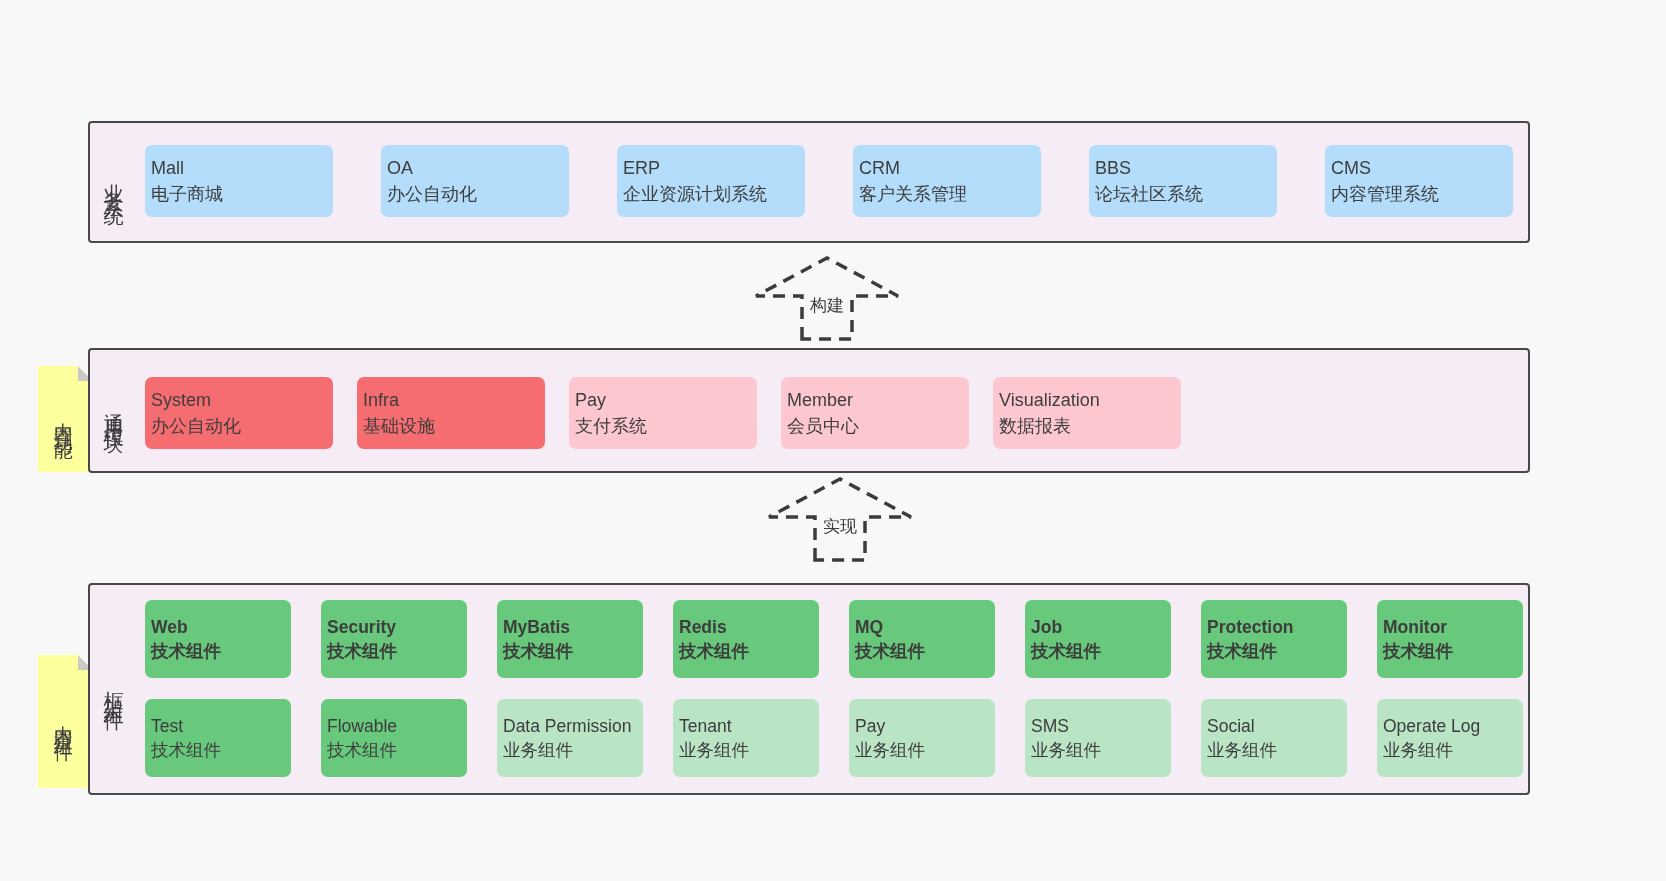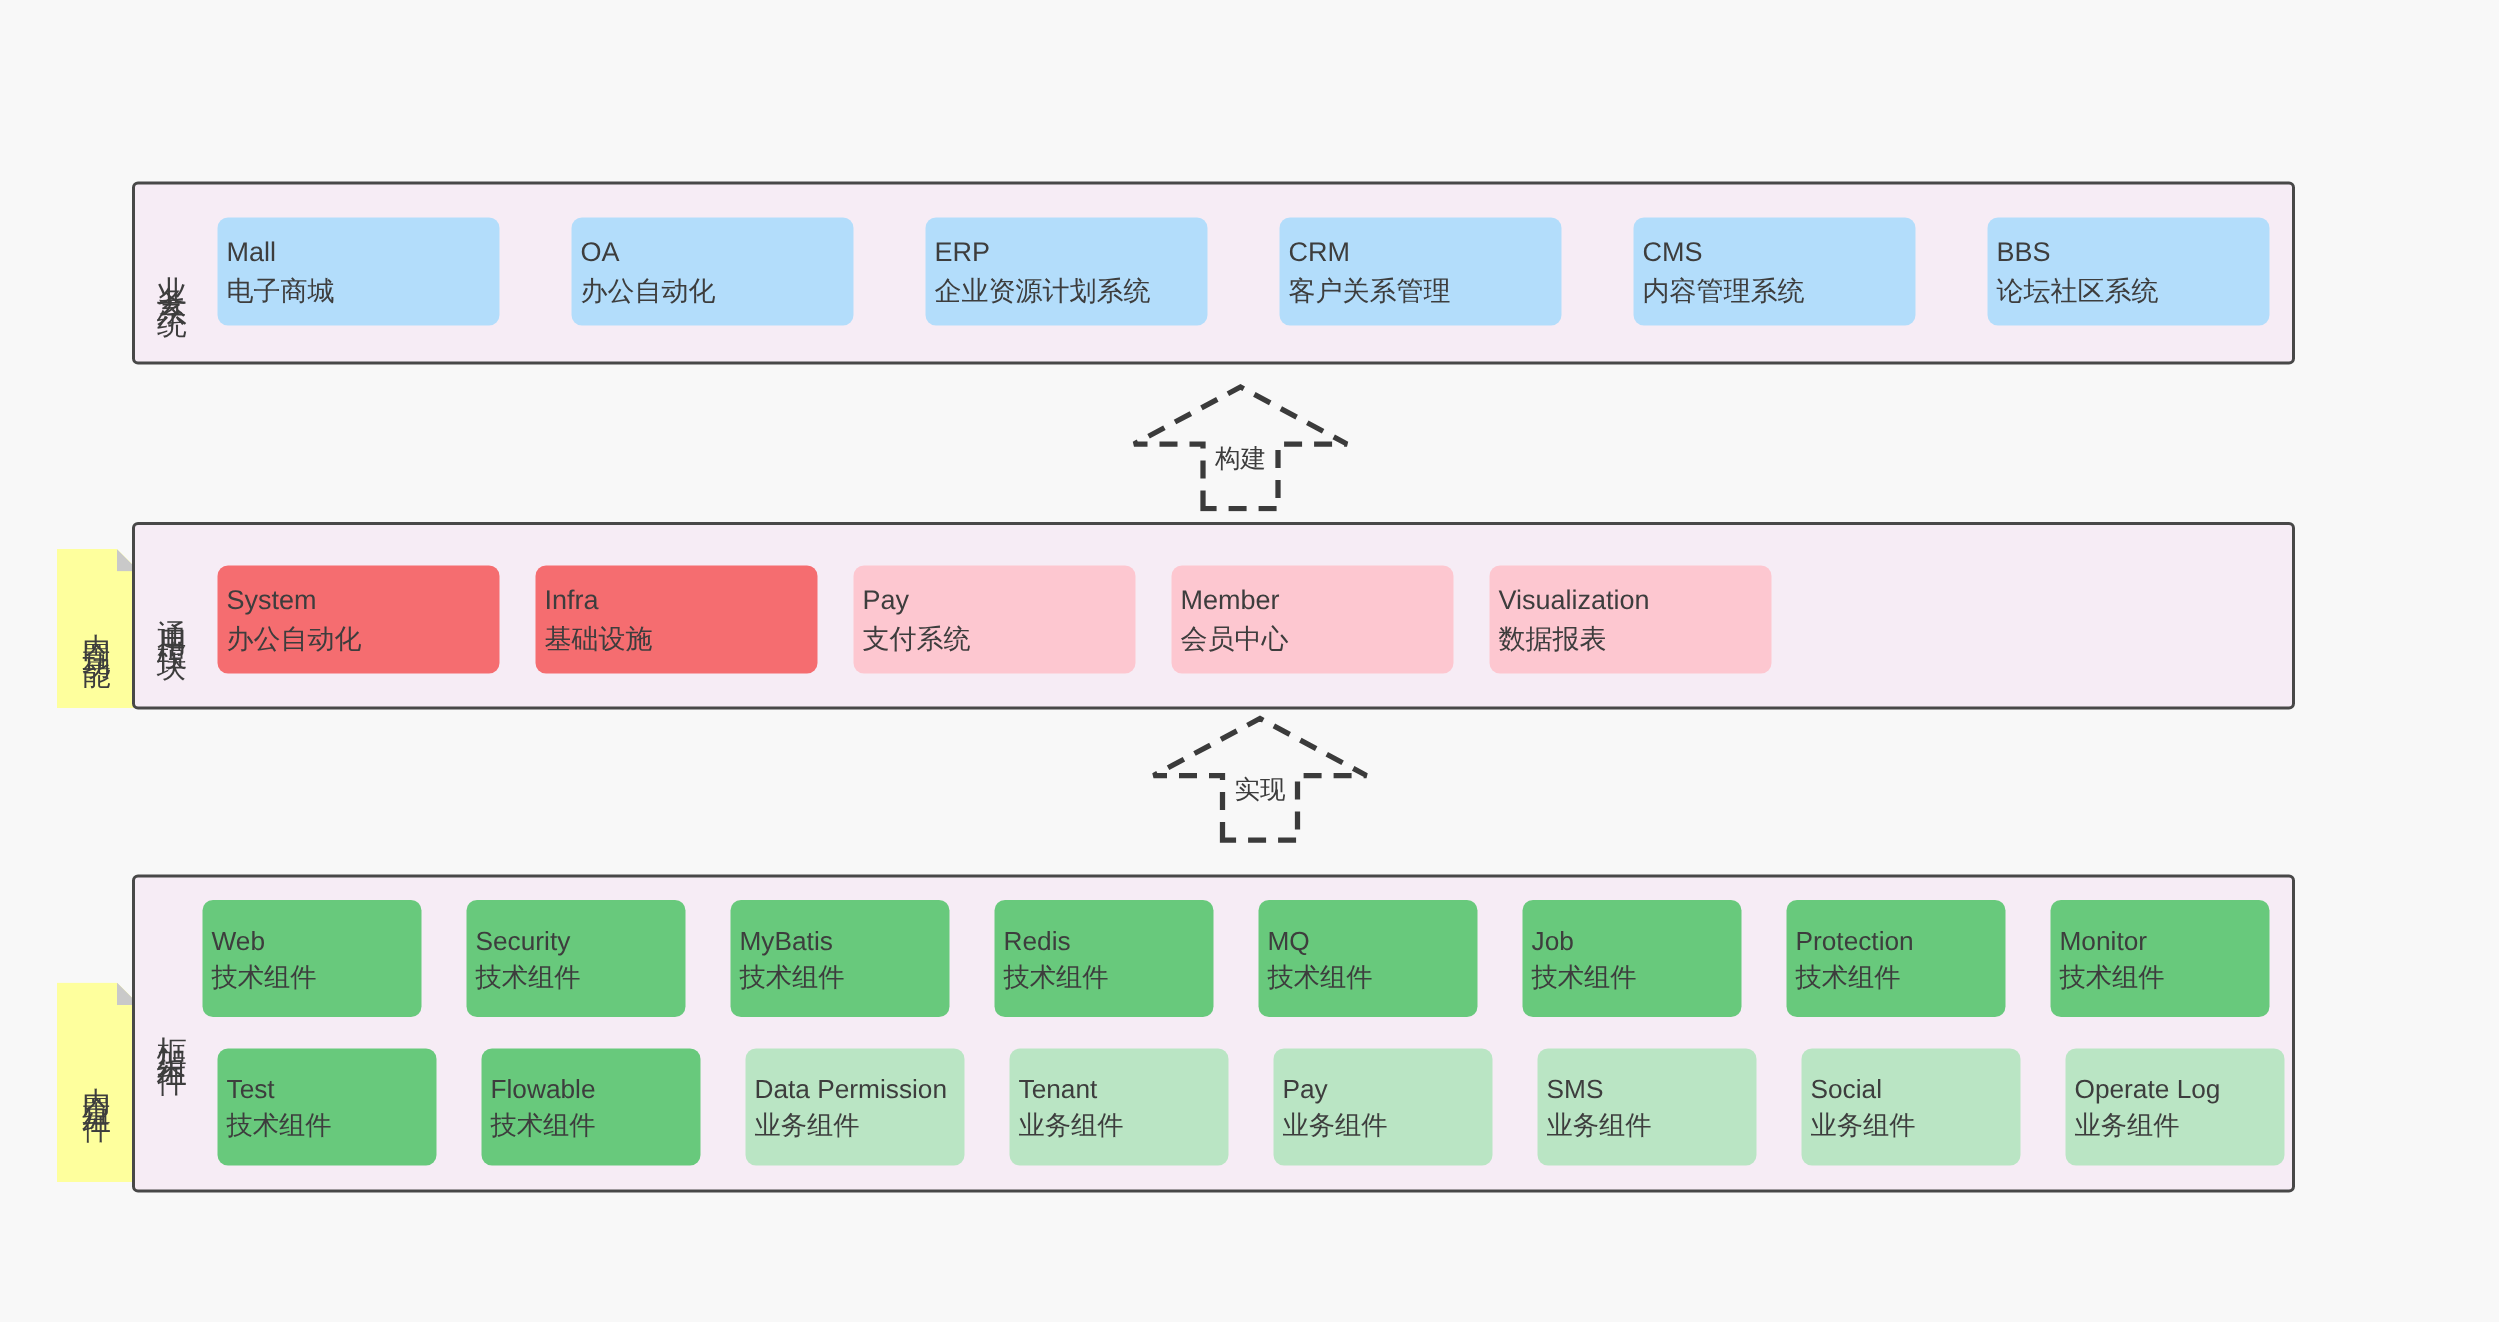--- a/index.html
+++ b/index.html
@@ -23,21 +23,21 @@
   .layer-mid{top:348px;height:125px;}
   .layer-bot{top:583px;height:212px;}
   .vlabel{
     position:absolute;left:11px;top:50%;transform:translateY(-50%);
     writing-mode:vertical-rl;text-orientation:upright;
     font-size:20px;letter-spacing:7px;color:var(--text);white-space:nowrap;
   }
   .boxrow{position:absolute;display:flex;}
   .row-a{left:55px;top:22px;gap:48px;}
   .row-b{left:55px;top:27px;gap:24px;}
-  .row-c{left:45px;top:15px;gap:30px;}
+  .row-c{left:55px;top:15px;gap:30px;font-weight:bold;}
   .row-d{left:55px;top:114px;gap:30px;}
   .box{
     border-radius:7px;display:flex;flex-direction:column;justify-content:center;
     align-items:flex-start;text-align:center;color:var(--text);
     font-size:18px;line-height:26px;padding:0 6px;box-sizing:border-box;
   }
   .w6{width:188px;height:72px;}
   .w8{width:146px;height:78px;line-height:24px;font-size:17.5px;}
   .blue{background:var(--blue);}
   .red{background:var(--red);}
@@ -99,26 +99,26 @@
       </div>
       <div class="box w6 blue">
         <span class="t">ERP</span>
         <span class="s">企业资源计划系统</span>
       </div>
       <div class="box w6 blue">
         <span class="t">CRM</span>
         <span class="s">客户关系管理</span>
       </div>
       <div class="box w6 blue">
+        <span class="t">BBS</span>
+        <span class="s">论坛社区系统</span>
+      </div>
+      <div class="box w6 blue">
         <span class="t">CMS</span>
         <span class="s">内容管理系统</span>
-      </div>
-      <div class="box w6 blue">
-        <span class="t">BBS</span>
-        <span class="s">论坛社区系统</span>
       </div>
     </div>
   </section>
 
   <div class="arrow arrow-1">
     <svg viewBox="0 0 150 86">
       <path d="M50,84 L50,41 L4,41 L75,3 L146,41 L100,41 L100,84 Z"></path>
     </svg>
     <span class="arrow-label">构建</span>
   </div>

